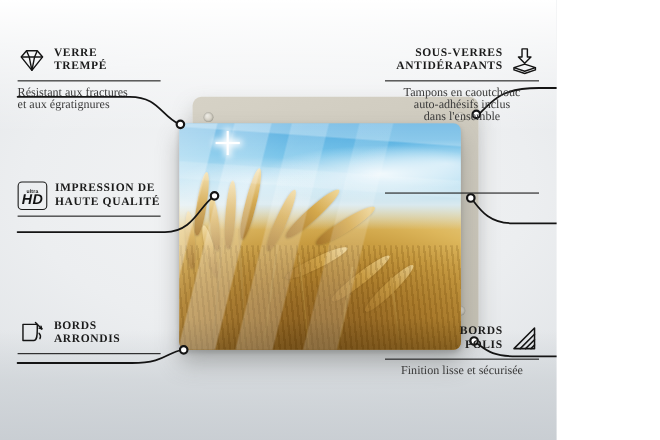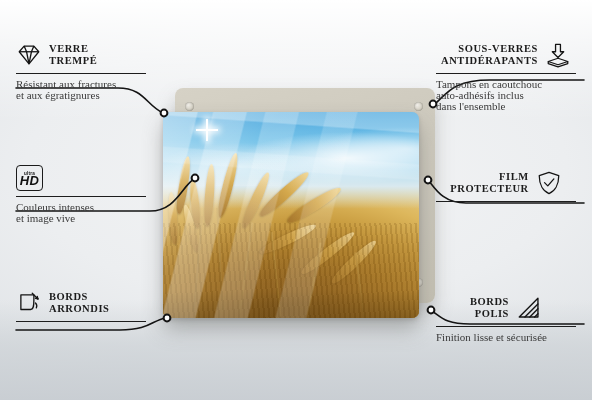--- a/index.html
+++ b/index.html
@@ -2,21 +2,21 @@
 <html><head>
 <meta charset="utf-8">
 <style>
   html,body{margin:0;padding:0;}
   body{
     width:600px;height:400px;overflow:hidden;
     font-family:"Liberation Serif",serif;
     background:#ffffff;
   }
   #page{
-    position:relative;width:592px;height:400px;overflow:hidden;
+    position:relative;width:506px;height:400px;overflow:hidden;
     background:
       radial-gradient(120% 90% at 50% 42%, #f3f4f5 0%, #eceef0 38%, #e2e5e8 62%, #dcdfe3 80%, #d8dcdf 100%);
   }
   
   .floor-shade{
     position:absolute;left:0;right:0;top:300px;height:100px;
     background:linear-gradient(180deg, rgba(210,214,218,0) 0%, rgba(206,211,215,.75) 45%, rgba(200,205,210,.95) 100%);
   }
   .top-light{
     position:absolute;left:0;right:0;top:0;height:120px;
@@ -89,33 +89,33 @@
     box-shadow:0 0 6px 2px rgba(255,255,255,.95);}
   .sparkle:before{left:10px;top:0;width:2px;height:22px;}
   .sparkle:after{left:0;top:10px;width:22px;height:2px;}
 
   
   .links{position:absolute;inset:0;}
 
   
   .feat{position:absolute;}
   .feat .head{display:flex;align-items:center;gap:7px;}
-  .feat.right .head{justify-content:center;}
+  .feat.right .head{justify-content:flex-end;}
   .title{
     font-family:"Liberation Serif",serif;font-weight:700;
     font-size:10.5px;line-height:12.5px;letter-spacing:.55px;color:#1b1b1b;
     text-transform:uppercase;white-space:pre-line;
   }
   .feat.right .title{text-align:right;}
   .rule{height:1.4px;background:#1d1d1d;margin:5px 0 5px 0;}
   .desc{
     font-family:"Liberation Serif",serif;font-size:11px;line-height:11px;
     color:#3a3a3a;white-space:pre-line;
   }
-  .feat.right .desc{text-align:left;}
+  .feat.right .desc{text-align:center;}
   .ico{width:26px;height:26px;flex:0 0 26px;display:block;}
 
   
   .hdbadge{width:25px;height:24px;border:1.4px solid #1b1b1b;border-radius:4px;
     display:flex;flex-direction:column;align-items:center;justify-content:center;
     flex:0 0 25px;color:#111;}
   .hdbadge .u{font-family:"Liberation Sans",sans-serif;font-size:4.6px;font-weight:700;line-height:5px;letter-spacing:.2px;}
   .hdbadge .h{font-family:"Liberation Sans",sans-serif;font-size:13px;font-weight:700;line-height:10px;letter-spacing:.3px;font-style:italic;}
 </style>
 </head>
@@ -202,24 +202,24 @@
     <div class="desc">Résistant aux fractures
 et aux égratignures</div>
   </div>
 
   <div class="feat left" style="left:16px;top:165px;width:130px;">
     <div class="head">
       <div class="hdbadge">
         <span class="u">ultra</span>
         <span class="h">HD</span>
       </div>
-    </div>
-    <div class="rule"></div>
-    <div class="desc">Couleurs intenses
-et image vive</div>
+      <div class="title">IMPRESSION DE
+HAUTE QUALITÉ</div>
+    </div>
+    <div class="rule"></div>
   </div>
 
   <div class="feat left" style="left:16px;top:290px;width:130px;">
     <div class="head">
       <svg class="ico" viewBox="0 0 32 32">
         <g fill="none" stroke="#141414" stroke-width="1.6" stroke-linejoin="round" stroke-linecap="round">
           <path d="M6,6 L6,24 L18,24 C22,24 22,18 22,12 L22,6 Z"></path>
           <path d="M20,4 L27,11"></path>
             <path d="M27,11 L24,10.2"></path>
             <path d="M27,11 L26.2,8"></path>
@@ -244,30 +244,20 @@
         </g>
       </svg>
     </div>
     <div class="rule"></div>
     <div class="desc">Tampons en caoutchouc
 auto-adhésifs inclus
 dans l'ensemble</div>
   </div>
 
   <div class="feat right" style="right:16px;top:170px;width:140px;">
-    <div class="head">
-      <div class="title">FILM
-PROTECTEUR</div>
-      <svg class="ico" viewBox="0 0 32 32">
-        <g fill="none" stroke="#141414" stroke-width="1.6" stroke-linejoin="round" stroke-linecap="round">
-          <path d="M16,3 L28,7 C28,18 23,26 16,29 C9,26 4,18 4,7 Z"></path>
-          <path d="M10.5,15.5 L14.5,19.5 L22,11"></path>
-        </g>
-      </svg>
-    </div>
     <div class="rule"></div>
   </div>
 
   <div class="feat right" style="right:16px;top:295px;width:140px;">
     <div class="head">
       <div class="title">BORDS
 POLIS</div>
       <svg class="ico" viewBox="0 0 32 32">
         <g fill="none" stroke="#141414" stroke-width="1.7" stroke-linecap="round">
           <path d="M4,27 L27,4 L27,27 Z" stroke-linejoin="round"></path>

